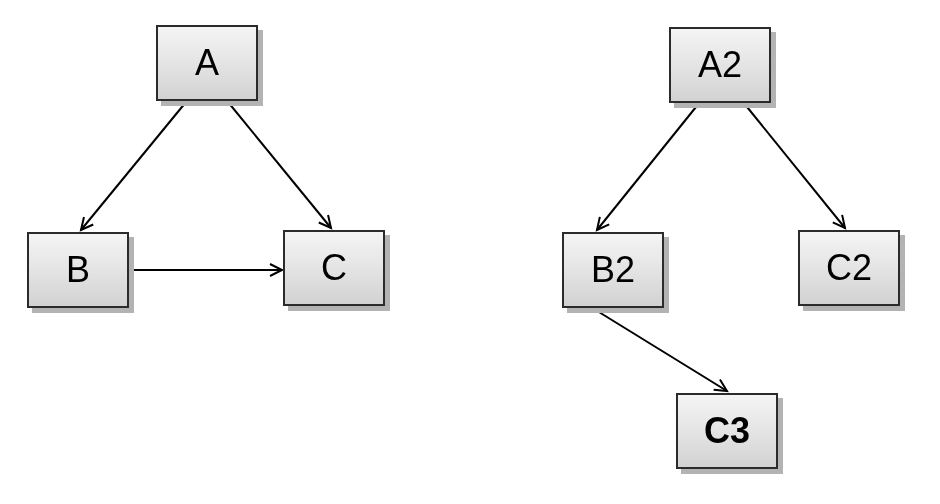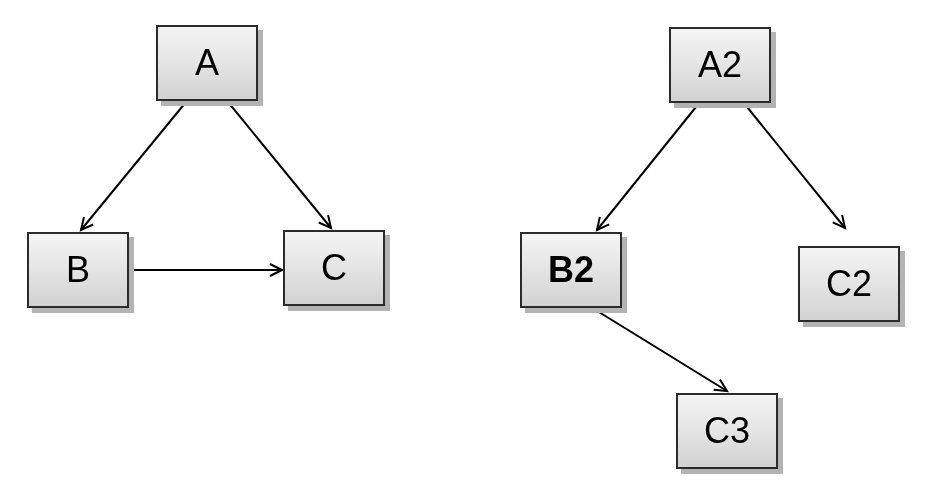--- a/index.html
+++ b/index.html
@@ -73,25 +73,25 @@
   </div>
 
   <div class="node" style="left:283px; top:230px;">
     <span class="node-label">C</span>
   </div>
 
   <div class="node" style="left:669px; top:27px;">
     <span class="node-label">A2</span>
   </div>
 
-  <div class="node" style="left:520px; top:232px;font-weight:bold;">
+  <div class="node" style="left:562px; top:232px;">
     <span class="node-label">B2</span>
   </div>
 
-  <div class="node" style="left:798px; top:246px;">
+  <div class="node" style="left:798px; top:230px;">
     <span class="node-label">C2</span>
   </div>
 
-  <div class="node" style="left:676px; top:393px;">
+  <div class="node" style="left:676px; top:393px;font-weight:bold;">
     <span class="node-label">C3</span>
   </div>
 
 </div>
 
 </body></html>

